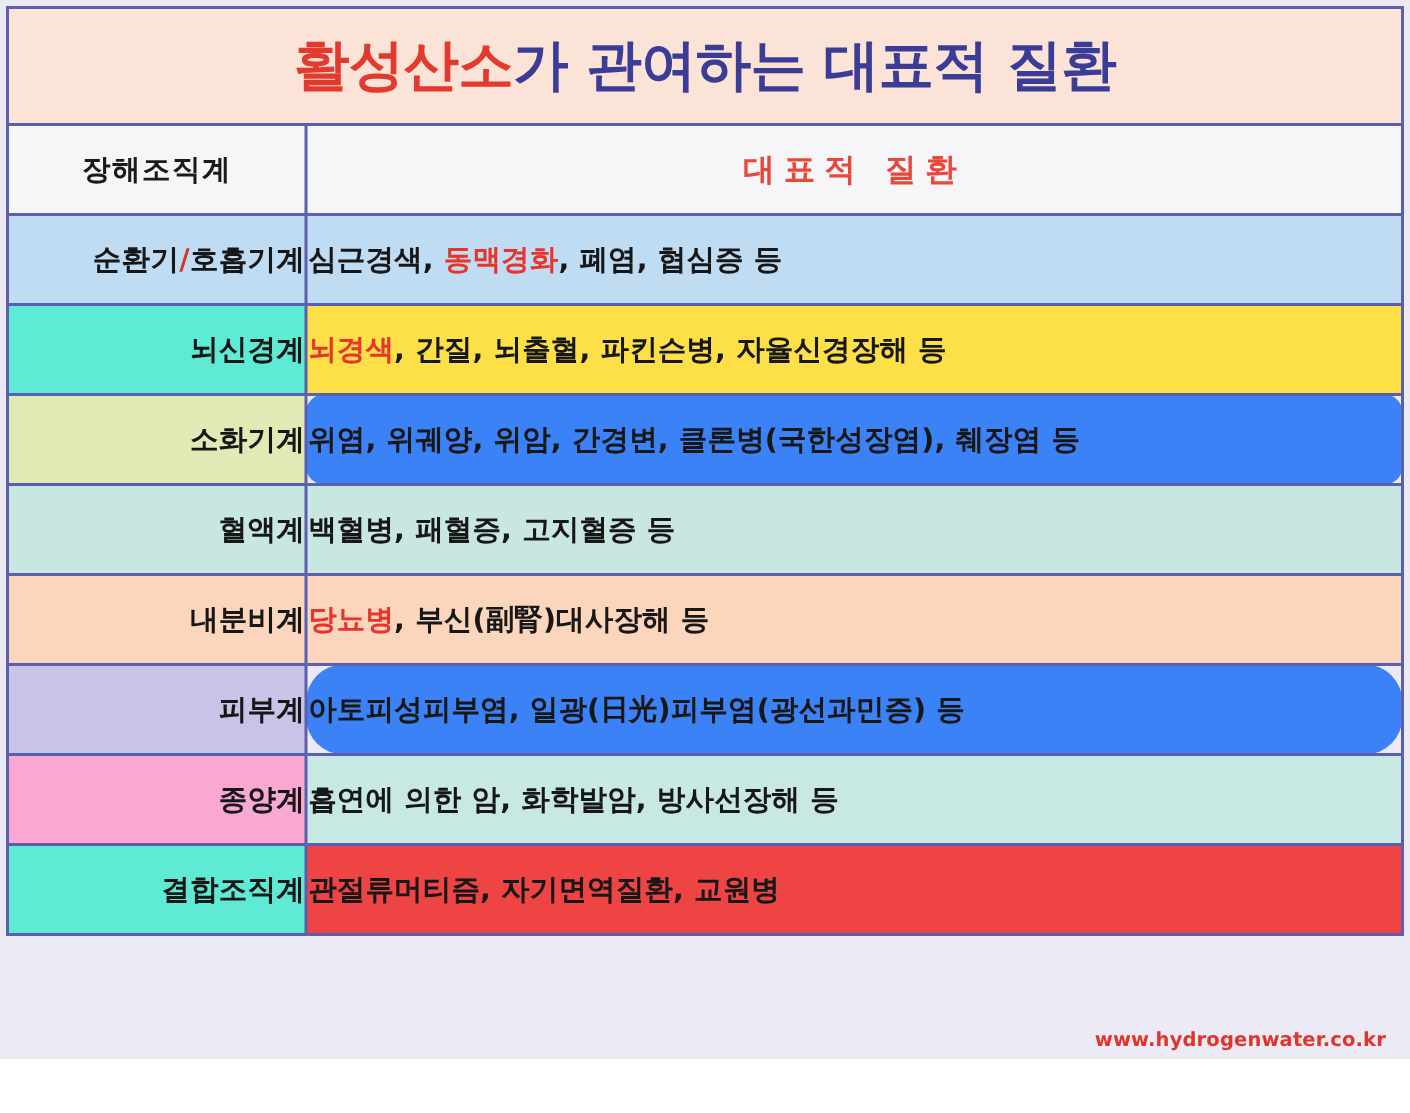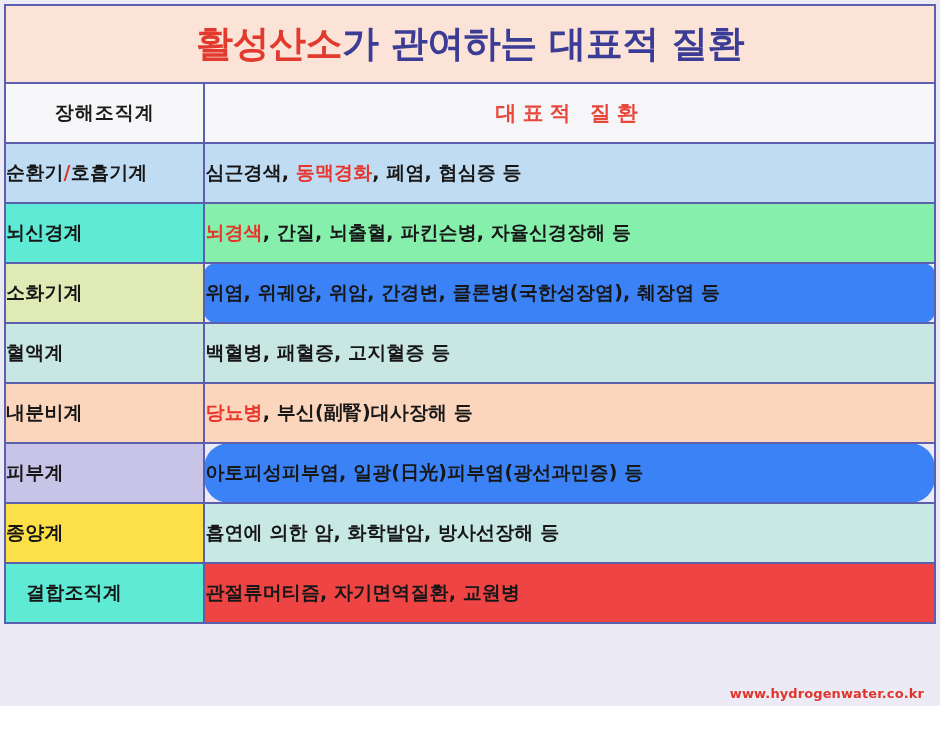--- a/index.html
+++ b/index.html
@@ -85,21 +85,21 @@
     font-size: 21px;
     font-weight: bold;
     color: #e8483c;
     letter-spacing: 6px;
   }
 
   
   .cat-cell {
     width: 199px;
     height: 58px;
-    text-align: left;
+    text-align: right;
     padding: 0 2px;
   }
   .cat-text {
     font-size: 19px;
     font-weight: bold;
     color: #171717;
     letter-spacing: 0.2px;
     white-space: nowrap;
   }
   .cat-text .slash { color: #d8342a; }
@@ -159,40 +159,40 @@
             <span class="head-right-text">대표적 질환</span>
           </td>
         </tr>
 
       <tr>
             <td class="cat-cell" style="background: rgb(191, 220, 243);"><span class="cat-text"><span>순환기</span><span class="slash">/</span><span>호흡기계</span></span></td>
             <td class="dis-cell" style="background: rgb(191, 220, 243);"><span class="dis-text"><span>심근경색, </span><span class="hi">동맥경화</span><span>, 폐염, 협심증 등</span></span></td>
           </tr>
           <tr>
             <td class="cat-cell" style="background: #5eead4;"><span class="cat-text">뇌신경계</span></td>
-            <td class="dis-cell" style="background: #86efac;"><span class="dis-text"><span class="hi">뇌경색</span><span>, 간질, 뇌출혈, 파킨슨병, 자율신경장해 등</span></span></td>
+            <td class="dis-cell" style="background: #fde047;"><span class="dis-text"><span class="hi">뇌경색</span><span>, 간질, 뇌출혈, 파킨슨병, 자율신경장해 등</span></span></td>
           </tr>
           <tr>
             <td class="cat-cell" style="background: rgb(224, 234, 180);"><span class="cat-text">소화기계</span></td>
             <td class="dis-cell" style="background: #3b82f6; border-radius: 12px;"><span class="dis-text"><span>위염, 위궤양, 위암, 간경변, 클론병(국한성장염), 췌장염 등</span></span></td>
           </tr>
           <tr>
             <td class="cat-cell" style="background: rgb(200, 231, 226);"><span class="cat-text">혈액계</span></td>
             <td class="dis-cell" style="background: rgb(200, 231, 226);"><span class="dis-text"><span>백혈병, 패혈증, 고지혈증 등</span></span></td>
           </tr>
           <tr>
             <td class="cat-cell" style="background: rgb(251, 214, 189);"><span class="cat-text">내분비계</span></td>
             <td class="dis-cell" style="background: rgb(251, 214, 189);"><span class="dis-text"><span class="hi">당뇨병</span><span>, 부신(副腎)대사장해 등</span></span></td>
           </tr>
           <tr>
             <td class="cat-cell" style="background: rgb(199, 196, 232);"><span class="cat-text">피부계</span></td>
             <td class="dis-cell" style="background: #3b82f6; border-radius: 25px;"><span class="dis-text"><span>아토피성피부염, 일광(日光)피부염(광선과민증) 등</span></span></td>
           </tr>
           <tr>
-            <td class="cat-cell" style="background: #fde047;"><span class="cat-text">종양계</span></td>
+            <td class="cat-cell" style="background: #f9a8d4;"><span class="cat-text">종양계</span></td>
             <td class="dis-cell" style="background: rgb(200, 232, 227);"><span class="dis-text"><span>흡연에 의한 암, 화학발암, 방사선장해 등</span></span></td>
           </tr>
           <tr>
             <td class="cat-cell" style="background: #5eead4; padding-left: 20px;"><span class="cat-text">결합조직계</span></td>
             <td class="dis-cell" style="background: #ef4444;"><span class="dis-text"><span>관절류머티즘, 자기면역질환, 교원병</span></span></td>
           </tr>
         </tbody>
     </table>
   </div>
 

